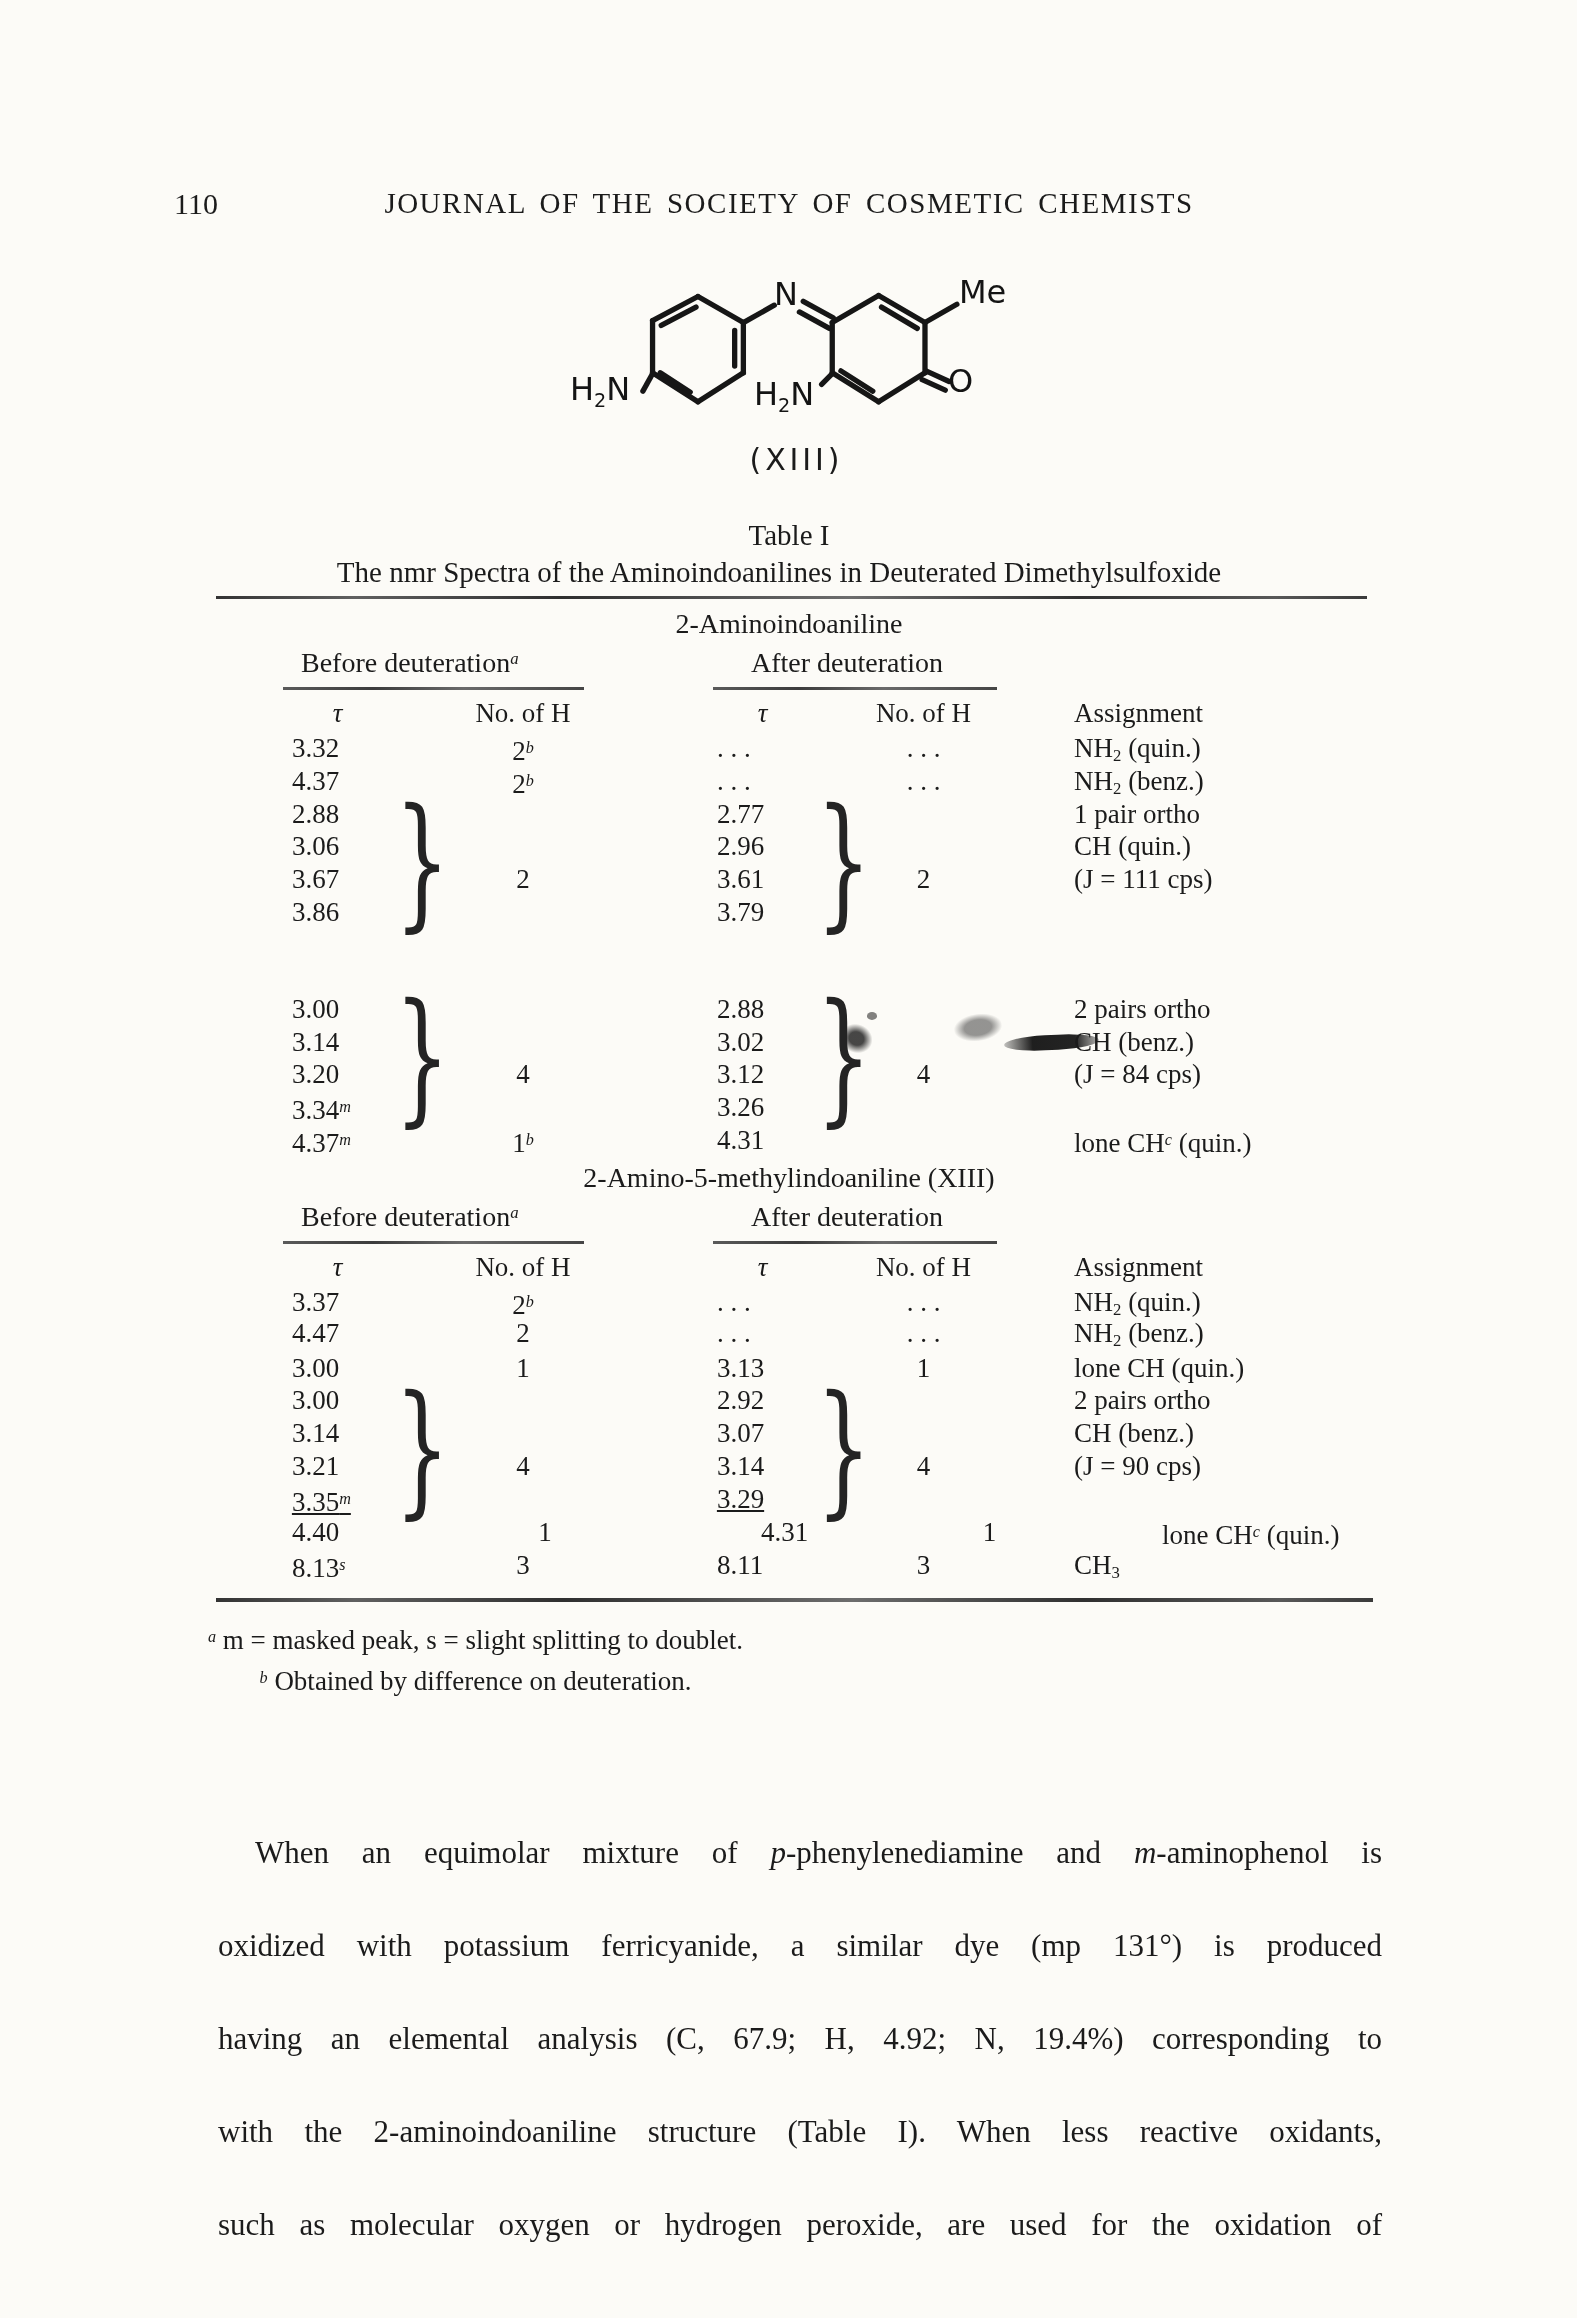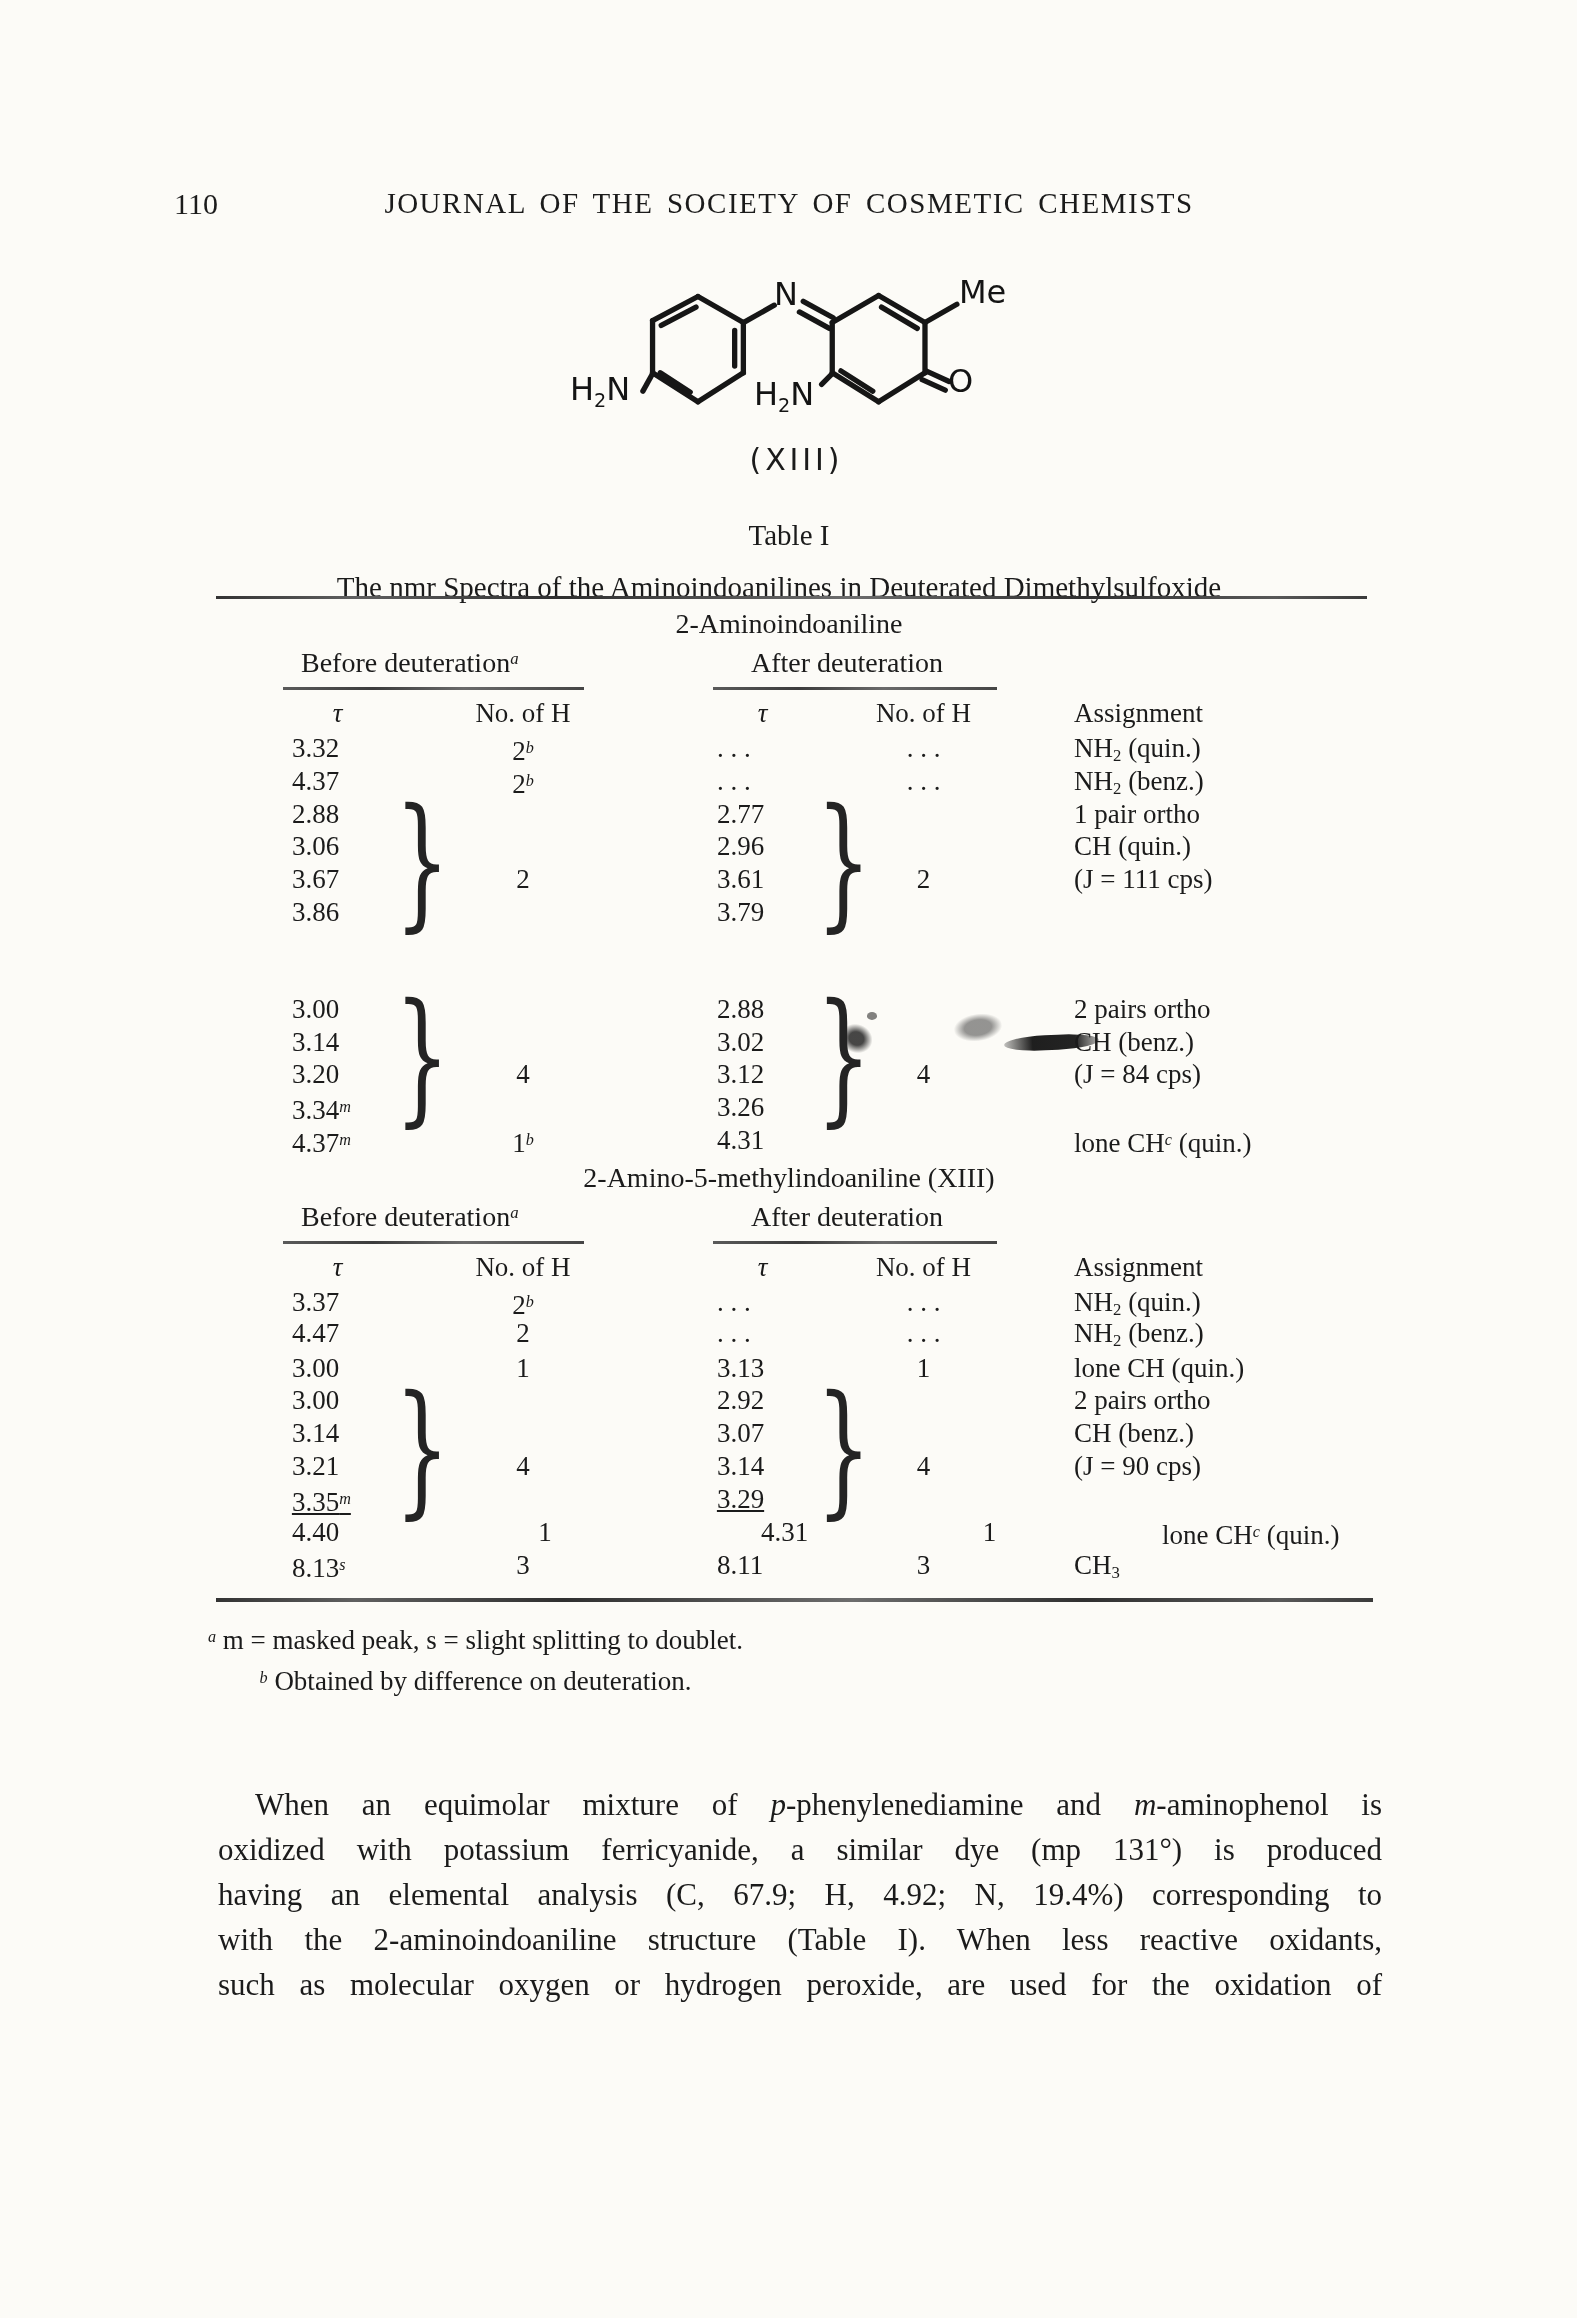--- a/index.html
+++ b/index.html
@@ -27,21 +27,21 @@
   #atom-h2n-left  { left:44px;  top:124px; }
   #atom-n         { left:248px; top:29px;  }
   #atom-h2n-right { left:228px; top:129px; }
   #atom-me        { left:433px; top:27px;  }
   #atom-o         { left:422px; top:116px; }
   #xiii { position:absolute; top:193px; left:0; width:100%; text-align:center;
     font-family:"DejaVu Sans",sans-serif; font-size:30px; letter-spacing:3.9px; }
 
   
   #tbl-title   { position:absolute; top:519px; left:0; width:1578px; text-align:center; font-size:29px; }
-  #tbl-caption { position:absolute; top:571px; left:0; width:1558px; text-align:center; font-size:29px; }
+  #tbl-caption { position:absolute; top:556px; left:0; width:1558px; text-align:center; font-size:29px; }
   .hrule { position:absolute; height:2.9px;
     background:linear-gradient(90deg,#333,#606060 12%,#2f2f2f 30%,#6d6d6d 55%,#303030 75%,#585858 92%,#3a3a3a); }
   #rule-top    { top:596px;  left:216px; width:1151px; }
   #rule-bottom { top:1598px; left:216px; width:1157px; height:3.9px; }
 
   .section { position:absolute; left:0; width:1578px; }
   #sec1 { top:608px; }
   #sec2 { top:1162px; }
   .sec-heading { position:absolute; top:0; left:0; width:100%; text-align:center; font-size:28px; }
   .lbl-before { position:absolute; left:301px; top:39px; font-size:28px; }
@@ -78,21 +78,21 @@
     background:radial-gradient(ellipse at center, rgba(45,45,45,.5) 0 40%, rgba(45,45,45,0) 72%); }
   .sm3 { left:164px; top:25px; width:95px; height:14.5px; transform:rotate(-3deg); border-radius:50% / 60%;
     background:linear-gradient(90deg, rgba(20,20,20,.25), rgba(12,12,12,.92) 30%, rgba(12,12,12,.9) 75%, rgba(20,20,20,.3)); }
   .sm4 { left:27px; top:1.9px; width:9.7px; height:7.7px; border-radius:50%; background:rgba(30,30,30,.55); }
 
   
   #footnotes { position:absolute; top:1618px; left:208px; font-size:27px; line-height:38px;text-align:center; }
 
   
   #para { position:absolute; top:1782px; left:218px; width:1164px; font-size:31px; line-height:45px; }
-  .pline { text-align:justify; text-align-last:justify; white-space:normal; }
+  .pline { text-align:justify; text-align-last:justify; white-space:normal;margin-top:48px; }
   .pline.first { text-indent:37px; }
   #para sub { vertical-align:-0.3em; }
 </style>
 </head>
 <body>
 
 <div id="hdr">
   <div id="page-num">110</div>
   <div id="journal-title">JOURNAL OF THE SOCIETY OF COSMETIC CHEMISTS</div>
 </div>

